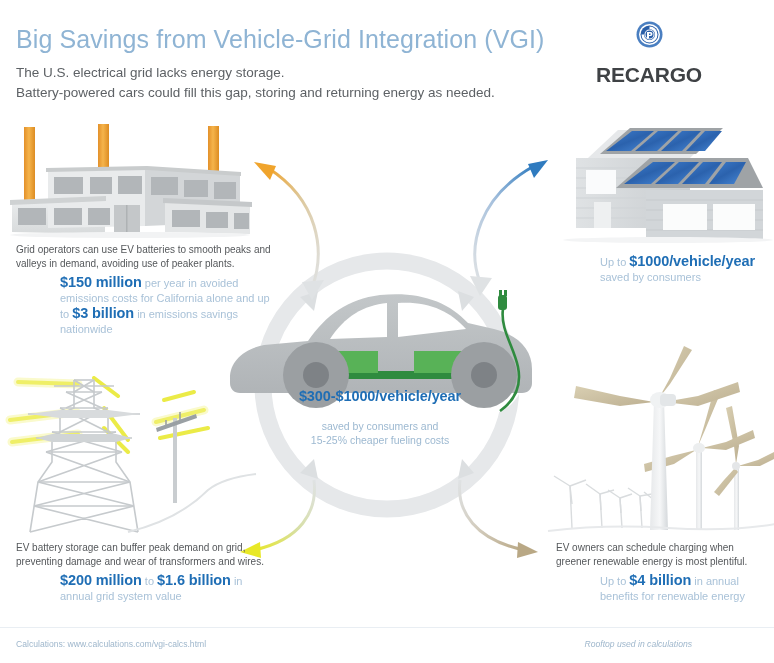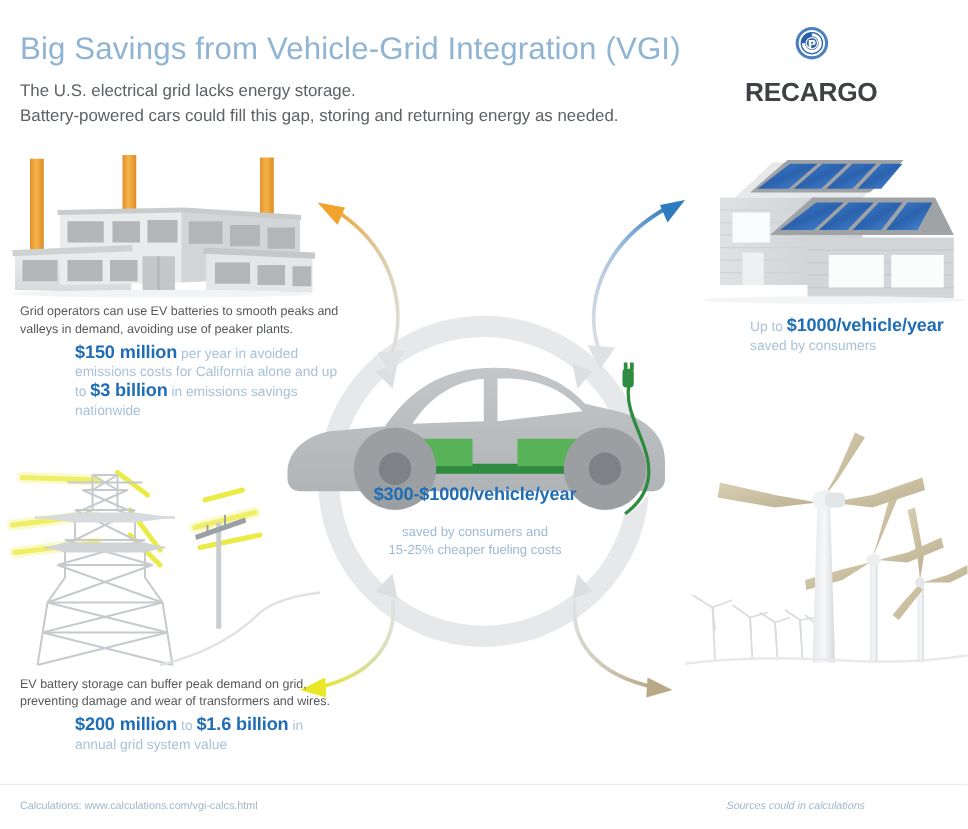--- a/index.html
+++ b/index.html
@@ -439,24 +439,30 @@
     </div>
   </div>
 
   <div class="block" id="block-bl">
     <div class="desc">EV battery storage can buffer peak demand on grid, preventing damage and wear of transformers and wires.</div>
     <div class="stat">
       <span class="big">$200 million</span><span class="lt"> to </span><span class="big">$1.6 billion</span><span class="lt"> in annual grid system value</span>
     </div>
   </div>
 
+  <div class="block" id="block-br">
+    <div class="desc">EV owners can schedule charging when greener renewable energy is most plentiful.</div>
+    <div class="stat">
+      <span class="lt">Up to </span><span class="big">$4 billion</span><span class="lt"> in annual benefits for renewable energy</span>
+    </div>
+  </div>
 
   <div id="center-callout">
     <span class="big">$300-$1000/vehicle/year</span>
     <div class="sub" style="white-space:pre-line;">saved by consumers and
 15-25% cheaper fueling costs</div>
   </div>
 
   <div class="footer-rule"></div>
   <div class="footer-left">Calculations: www.calculations.com/vgi-calcs.html</div>
-  <div class="footer-right">Sources could in calculations</div>
+  <div class="footer-right">Rooftop used in calculations</div>
 
 </div>
 
 </body></html>

